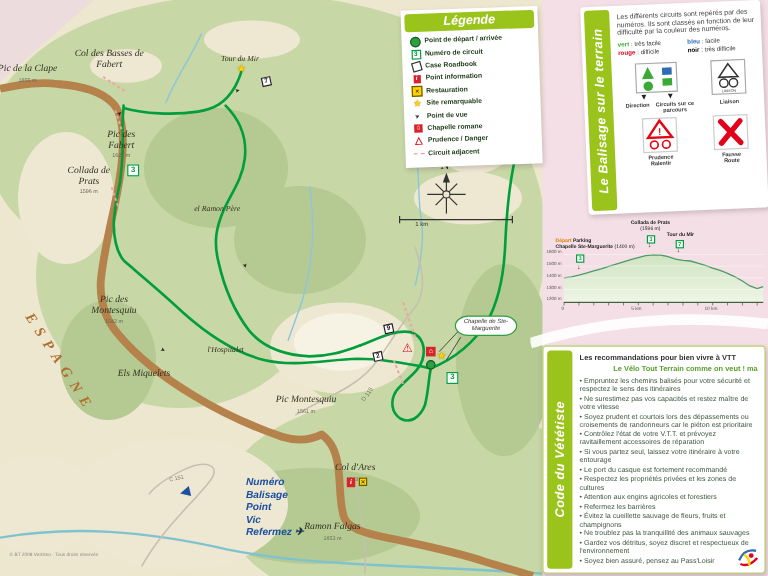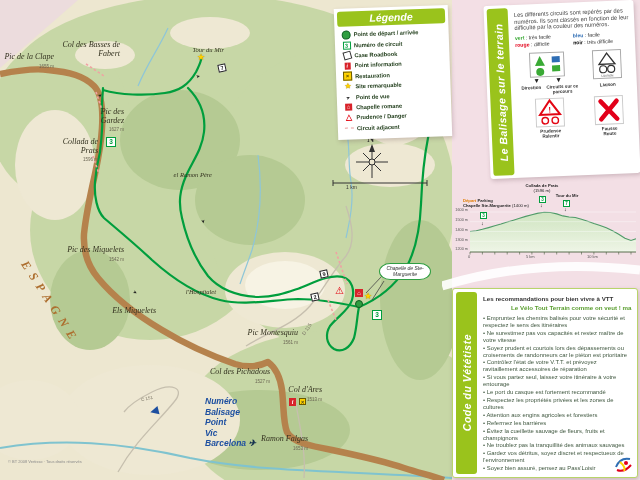--- a/index.html
+++ b/index.html
@@ -1,21 +1,21 @@
 <!DOCTYPE html>
 <html><head>
 <meta charset="utf-8">
 <style>
   html,body{margin:0;padding:0;}
   #stage{position:relative;width:640px;height:480px;background:#f3dfe5;overflow:hidden;
          font-family:"Liberation Sans",sans-serif;}
   
   #map{position:absolute;left:0;top:0;width:452px;height:480px;background:#ede7d0;overflow:hidden;}
   #map-art{position:absolute;left:0;top:0;}
-  .ml{position:absolute;font:italic 8px "Liberation Serif",serif;color:#33311f;text-align:right;line-height:8.5px;z-index:3;}
+  .ml{position:absolute;font:italic 8px "Liberation Serif",serif;color:#33311f;text-align:center;line-height:8.5px;z-index:3;}
   .ml .elev{display:block;font-family:"Liberation Sans",sans-serif;font-style:normal;font-size:4.5px;color:#6b6654;margin-top:1px;}
   .ml .elev:empty{display:none;}
   .ml.small{font-size:6.5px;line-height:7px;}
   #region-label{position:absolute;left:30px;top:258px;font:bold italic 12px "Liberation Serif",serif;
     color:#ad6e2e;letter-spacing:6px;transform:rotate(57deg);transform-origin:0 0;z-index:3;}
   #dest-block{position:absolute;left:205px;top:396px;font:bold italic 8.5px "Liberation Sans",sans-serif;
     color:#1d4fa0;line-height:10.5px;z-index:3;}
   .road-label{position:absolute;font-size:5px;color:#7b7566;z-index:3;}
   .mk{position:absolute;z-index:4;box-sizing:border-box;}
   .mk.circuit{width:10px;height:10px;background:#fff;border:1.5px solid #009e3d;color:#009e3d;
@@ -186,39 +186,38 @@
       </g>
       <g stroke="#333" stroke-width="1">
         <line x1="333" y1="183" x2="427" y2="183"></line>
           <line x1="333" y1="180" x2="333" y2="186"></line>
         <line x1="427" y1="180" x2="427" y2="186"></line>
       </g>
     </svg>
 
     <div class="ml" style="left:-8px;top:53px;width:62px"><span>Pic de la Clape</span><span class="elev">1655 m</span></div>
     <div class="ml" style="left:62px;top:41px;width:58px"><span>Col des Basses de Fabert</span></div>
-    <div class="ml" style="left:78px;top:108px;width:46px"><span>Pic des Gardez</span><span class="elev">1627 m</span></div>
+    <div class="ml" style="left:78px;top:108px;width:46px"><span>Pic des Fabert</span><span class="elev">1627 m</span></div>
     <div class="ml" style="left:50px;top:138px;width:48px"><span>Collada de Prats</span><span class="elev">1596 m</span></div>
-    <div class="ml" style="left:66px;top:246px;width:58px"><span>Pic des Miquelets</span><span class="elev">1542 m</span></div>
+    <div class="ml" style="left:66px;top:246px;width:58px"><span>Pic des Montesquiu</span><span class="elev">1542 m</span></div>
     <div class="ml" style="left:84px;top:307px;width:72px"><span>Els Miquelets</span></div>
     <div class="ml small" style="left:150px;top:171px;width:62px"><span>el Ramon Père</span></div>
     <div class="ml small" style="left:160px;top:288px;width:56px"><span>l'Hospitalet</span></div>
-    <div class="ml" style="left:236px;top:329px;width:62px"><span>Pic Montesquiu</span><span class="elev">1561 m</span></div>
-    <div class="ml" style="left:186px;top:368px;width:84px"><span>Col des Pichadous</span><span class="elev">1527 m</span></div>
+    <div class="ml" style="left:224px;top:329px;width:62px"><span>Pic Montesquiu</span><span class="elev">1561 m</span></div>
     <div class="ml" style="left:270px;top:386px;width:52px"><span>Col d'Ares</span><span class="elev">1513 m</span></div>
     <div class="ml" style="left:246px;top:435px;width:62px"><span>Ramon Falgas</span><span class="elev">1653 m</span></div>
     <div class="ml small" style="left:176px;top:46px;width:48px"><span>Tour du Mir</span></div>
     <div id="region-label">ESPAGNE</div>
 
     <div id="dest-block">
       <div>Numéro</div>
       <div>Balisage</div>
       <div>Point</div>
       <div>Vic</div>
-      <div><span>Barcelona</span>
+      <div><span>Refermez</span>
            <span class="mk plane" style="position:static;display:inline-block"></span></div>
     </div>
     <span class="mk bluearrow" style="left:150px;top:405px"></span>
 
     <div class="road-label" style="left:300px;top:326px;transform:rotate(-55deg)">D 115</div>
     <div class="road-label" style="left:141px;top:396px;transform:rotate(-12deg);font-size:4.5px">C 151</div>
 
     <div class="mk circuit" style="left:106px;top:137px">3</div>
     <div class="mk circuit" style="left:372px;top:310px">3</div>
     <div class="mk roadbook" style="left:218px;top:64px">7</div>

